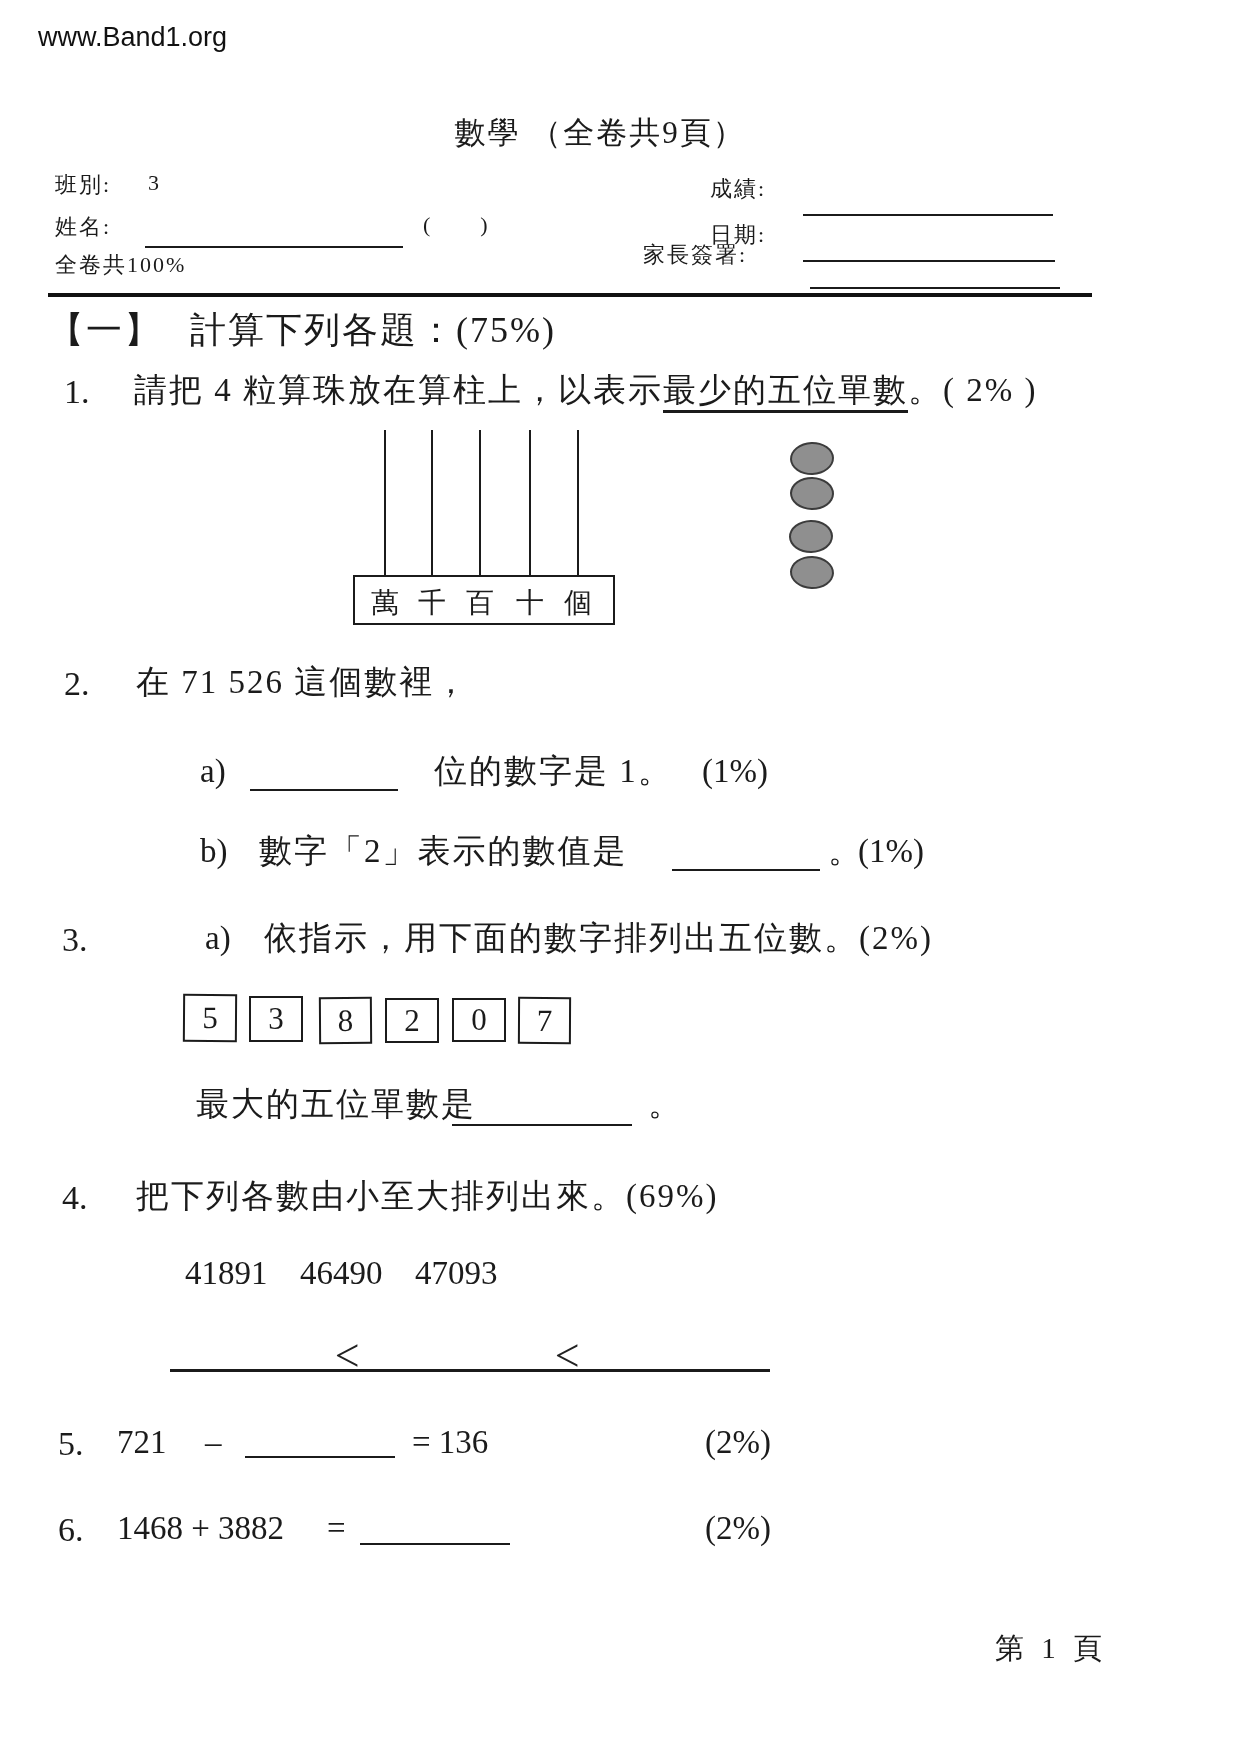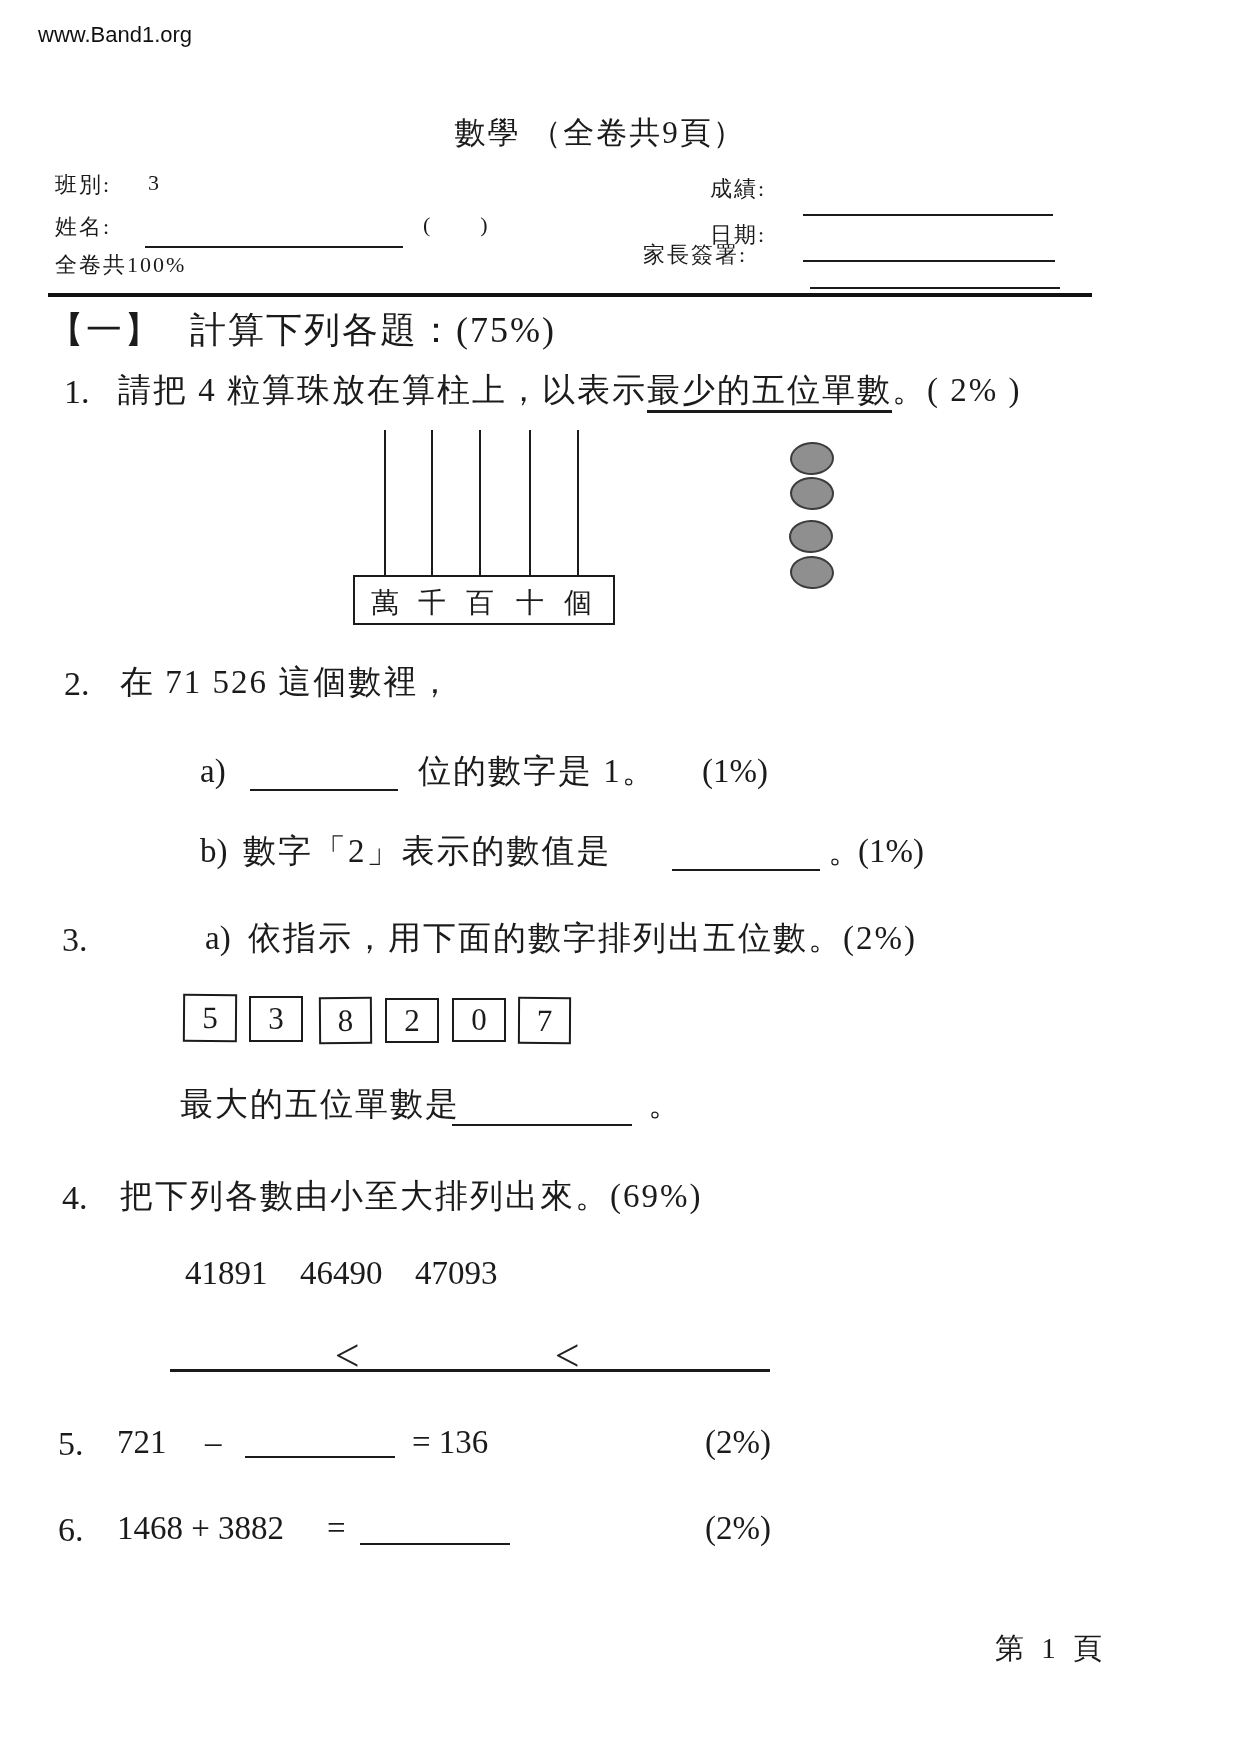--- a/index.html
+++ b/index.html
@@ -2,22 +2,22 @@
 <html><head>
 <meta charset="utf-8">
 <style>
   html,body{margin:0;padding:0;background:#e8e8e8;}
   #page{
     position:relative;width:1240px;height:1754px;background:#ffffff;
     font-family:"Liberation Serif","DejaVu Serif",serif;color:#1b1b1b;
     overflow:hidden;margin:0 auto;
   }
   .t{position:absolute;white-space:nowrap;line-height:1.15;}
-  .cjk{letter-spacing:2px;}
-  .watermark{font-family:"Liberation Sans","DejaVu Sans",sans-serif;font-size:22px;font-weight:500;color:#111;}
+  .cjk{letter-spacing:2px;margin-left:16px;}
+  .watermark{font-family:"Liberation Sans","DejaVu Sans",sans-serif;font-size:27px;font-weight:500;color:#111;}
   .title{font-size:31px;transform:translateX(-50%);letter-spacing:2px;}
   .form-label{font-size:22px;letter-spacing:2px;}
   .blank{position:absolute;border-bottom:2px solid #1b1b1b;height:0;}
   .blank.thick{border-bottom-width:3px;}
   .divider{position:absolute;background:#111;}
   .section-head{font-size:36px;letter-spacing:2px;}
   .qnum{font-size:34px;}
   .qtext{font-size:33px;}
   .ul-part{border-bottom:3px solid #1b1b1b;padding-bottom:2px;}
   .rod{position:absolute;width:2px;background:#1b1b1b;}

